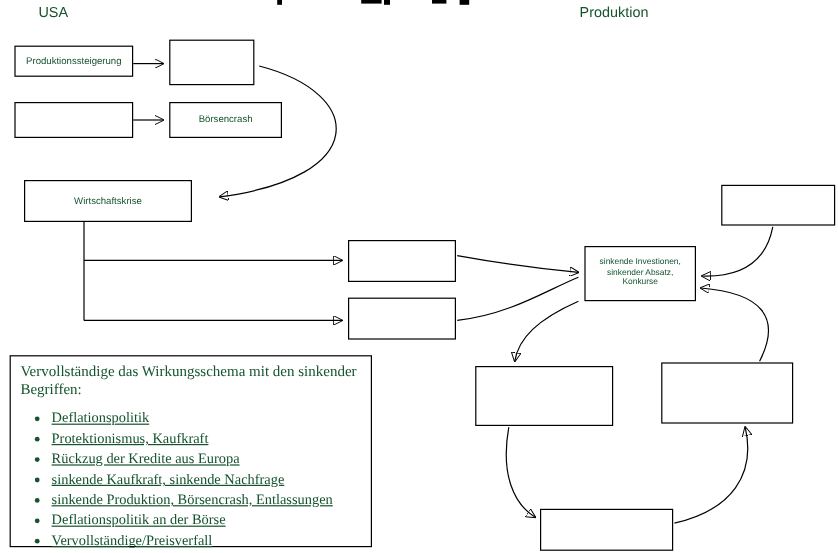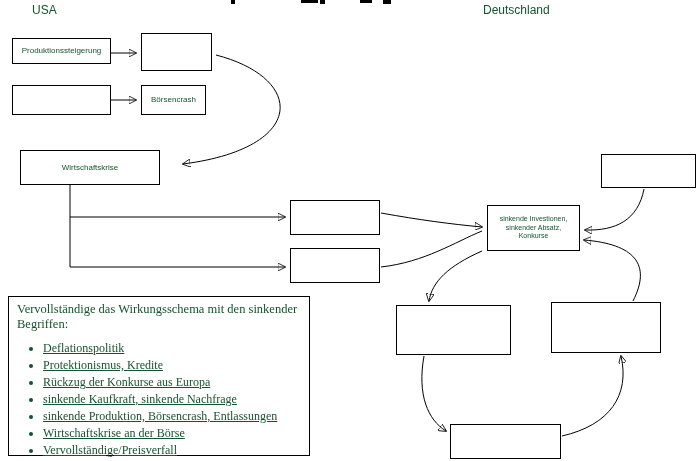--- a/index.html
+++ b/index.html
@@ -71,29 +71,29 @@
 
   <div>
     <span class="frag" style="left:231px; top:0; width:4px; height:4px;"></span>
     <span class="frag" style="left:301px; top:0; width:17px; height:3px;"></span>
     <span class="frag" style="left:320px; top:0; width:5px; height:4px;"></span>
     <span class="frag" style="left:360px; top:0; width:12px; height:3px;"></span>
     <span class="frag" style="left:383px; top:0; width:8px; height:4px;"></span>
   </div>
 
   <div class="region-label" style="left:32px; top:3px;">USA</div>
-  <div class="region-label" style="left:483px; top:3px;">Deutschland</div>
+  <div class="region-label" style="left:483px; top:3px;">Produktion</div>
 
   <div class="box" style="left:12px; top:38px; width:99px; height:26px;">Produktionssteigerung</div>
 
   <div class="box" style="left:141px; top:33px; width:71px; height:38px;"></div>
 
   <div class="box" style="left:12px; top:85px; width:99px; height:30px;"></div>
 
-  <div class="box" style="left:141px; top:85px; width:65px; height:30px;text-align:right;">Börsencrash</div>
+  <div class="box" style="left:141px; top:85px; width:94px; height:30px;text-align:right;">Börsencrash</div>
 
   <div class="box" style="left:20px; top:150px; width:140px; height:35px;">Wirtschaftskrise</div>
 
   <div class="box" style="left:290px; top:200px; width:90px; height:35px;"></div>
 
   <div class="box" style="left:290px; top:248px; width:90px; height:35px;"></div>
 
   <div class="box" style="left:601px; top:154px; width:95px; height:34px;"></div>
 
   <div class="box multiline" style="left:487px; top:205px; width:93px; height:46px;">sinkende Investionen,
@@ -103,25 +103,25 @@
   <div class="box" style="left:396px; top:305px; width:115px; height:50px;"></div>
 
   <div class="box" style="left:551px; top:302px; width:110px; height:51px;"></div>
 
   <div class="box" style="left:450px; top:424px; width:111px; height:35px;"></div>
 
   <div class="instructions">
     <div>Vervollständige das Wirkungsschema mit den sinkender Begriffen:</div>
     <ul>
       <li>Deflationspolitik</li>
-      <li>Protektionismus, Kredite</li>
-      <li>Rückzug der Konkurse aus Europa</li>
+      <li>Protektionismus, Kaufkraft</li>
+      <li>Rückzug der Kredite aus Europa</li>
       <li>sinkende Kaufkraft, sinkende Nachfrage</li>
       <li>sinkende Produktion, Börsencrash, Entlassungen</li>
-      <li>Wirtschaftskrise an der Börse</li>
+      <li>Deflationspolitik an der Börse</li>
       <li>Vervollständige/Preisverfall</li>
     </ul>
   </div>
 
   <svg class="arrow-layer" viewBox="0 0 698 461">
     <defs>
       <marker id="ah" viewBox="0 0 10 10" refX="9" refY="5" markerWidth="8" markerHeight="8" orient="auto-start-reverse">
         <path d="M0,0 L10,5 L0,10 z" fill="#000" stroke="none"></path>
       </marker>
     </defs>

